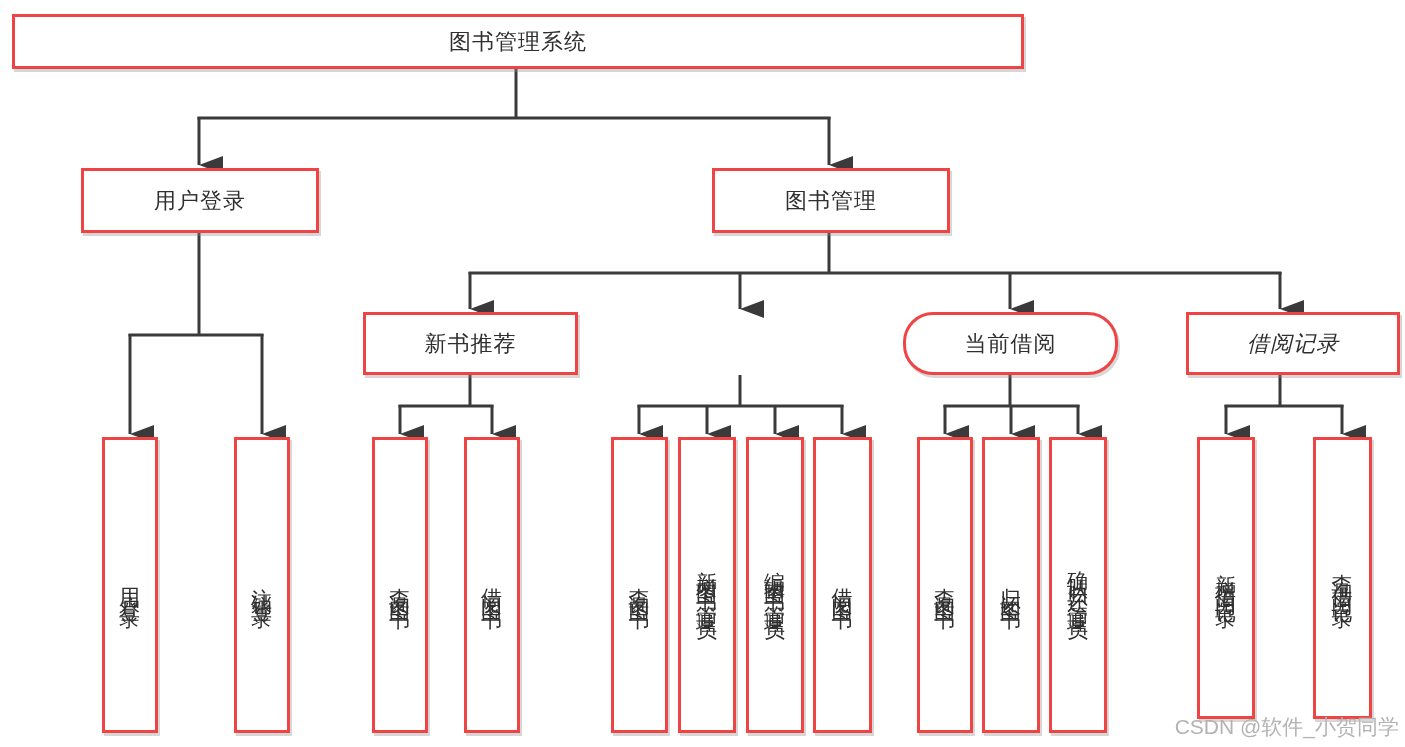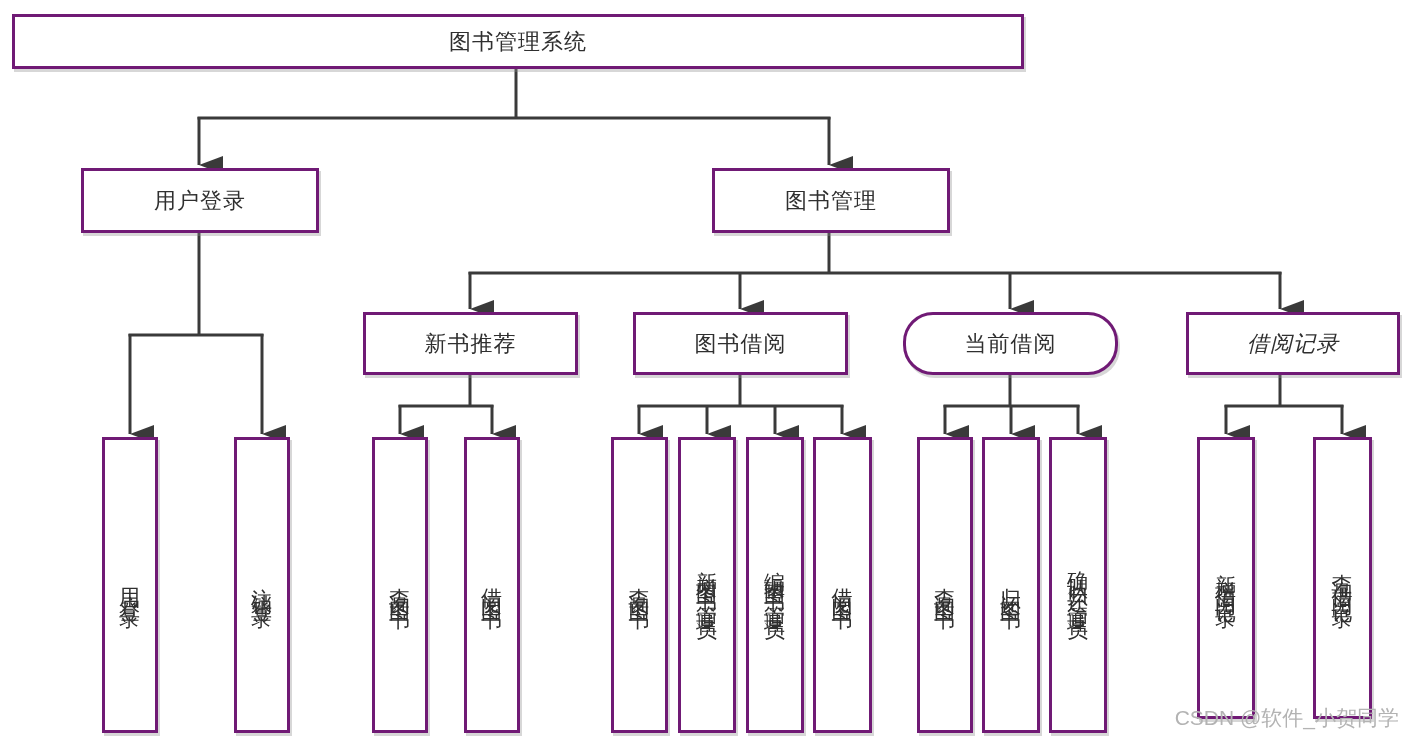--- a/index.html
+++ b/index.html
@@ -13,42 +13,42 @@
   }
   #wires {
     position: absolute;
     left: 0; top: 0;
     width: 1405px; height: 747px;
     z-index: 1;
   }
   .box {
     position: absolute;
     box-sizing: border-box;
-    border: 3px solid #701a75;
+    border: 3px solid #ef4444;
     background: #ffffff;
     color: #2f2f2f;
     display: flex;
     align-items: center;
     justify-content: center;
     box-shadow: 2px 3px 0 rgba(140,140,140,0.35);
     z-index: 2;
   }
   .hbox { font-size: 22px; letter-spacing: 1px; }
   .vbox {
     writing-mode: vertical-rl;
     text-orientation: mixed;
     font-size: 21px;
     letter-spacing: 7px;
     line-height: 1;
     text-align: center;
   }
   #watermark {
     position: absolute;
     right: 6px;
-    bottom: 15px;
+    bottom: 6px;
     font-size: 21px;
     color: #b3b3b3;
     z-index: 3;
     white-space: nowrap;
   }
 </style>
 </head>
 <body>
 
 <div id="stage">
@@ -110,23 +110,20 @@
   <div class="box hbox" style="left:81px; top:168px; width:238px; height:65px;">
     <span>用户登录</span>
   </div>
   <div class="box hbox" style="left:363px; top:312px; width:215px; height:63px;">
     <span>新书推荐</span>
   </div>
 
   <div class="box hbox" style="left:712px; top:168px; width:238px; height:65px;">
     <span>图书管理</span>
   </div>
-  <div class="box hbox" style="left:633px; top:312px; width:215px; height:63px;">
-    <span>图书借阅</span>
-  </div>
   <div class="box hbox" style="left:903px; top:312px; width:215px; height:63px;border-radius:30px;">
     <span>当前借阅</span>
   </div>
   <div class="box hbox" style="left:1186px; top:312px; width:214px; height:63px;font-style:italic;">
     <span>借阅记录</span>
   </div>
 
   <div class="box vbox" style="left:102px; top:437px; width:56px; height:296px;">
     <span>用户登录</span>
   </div>

